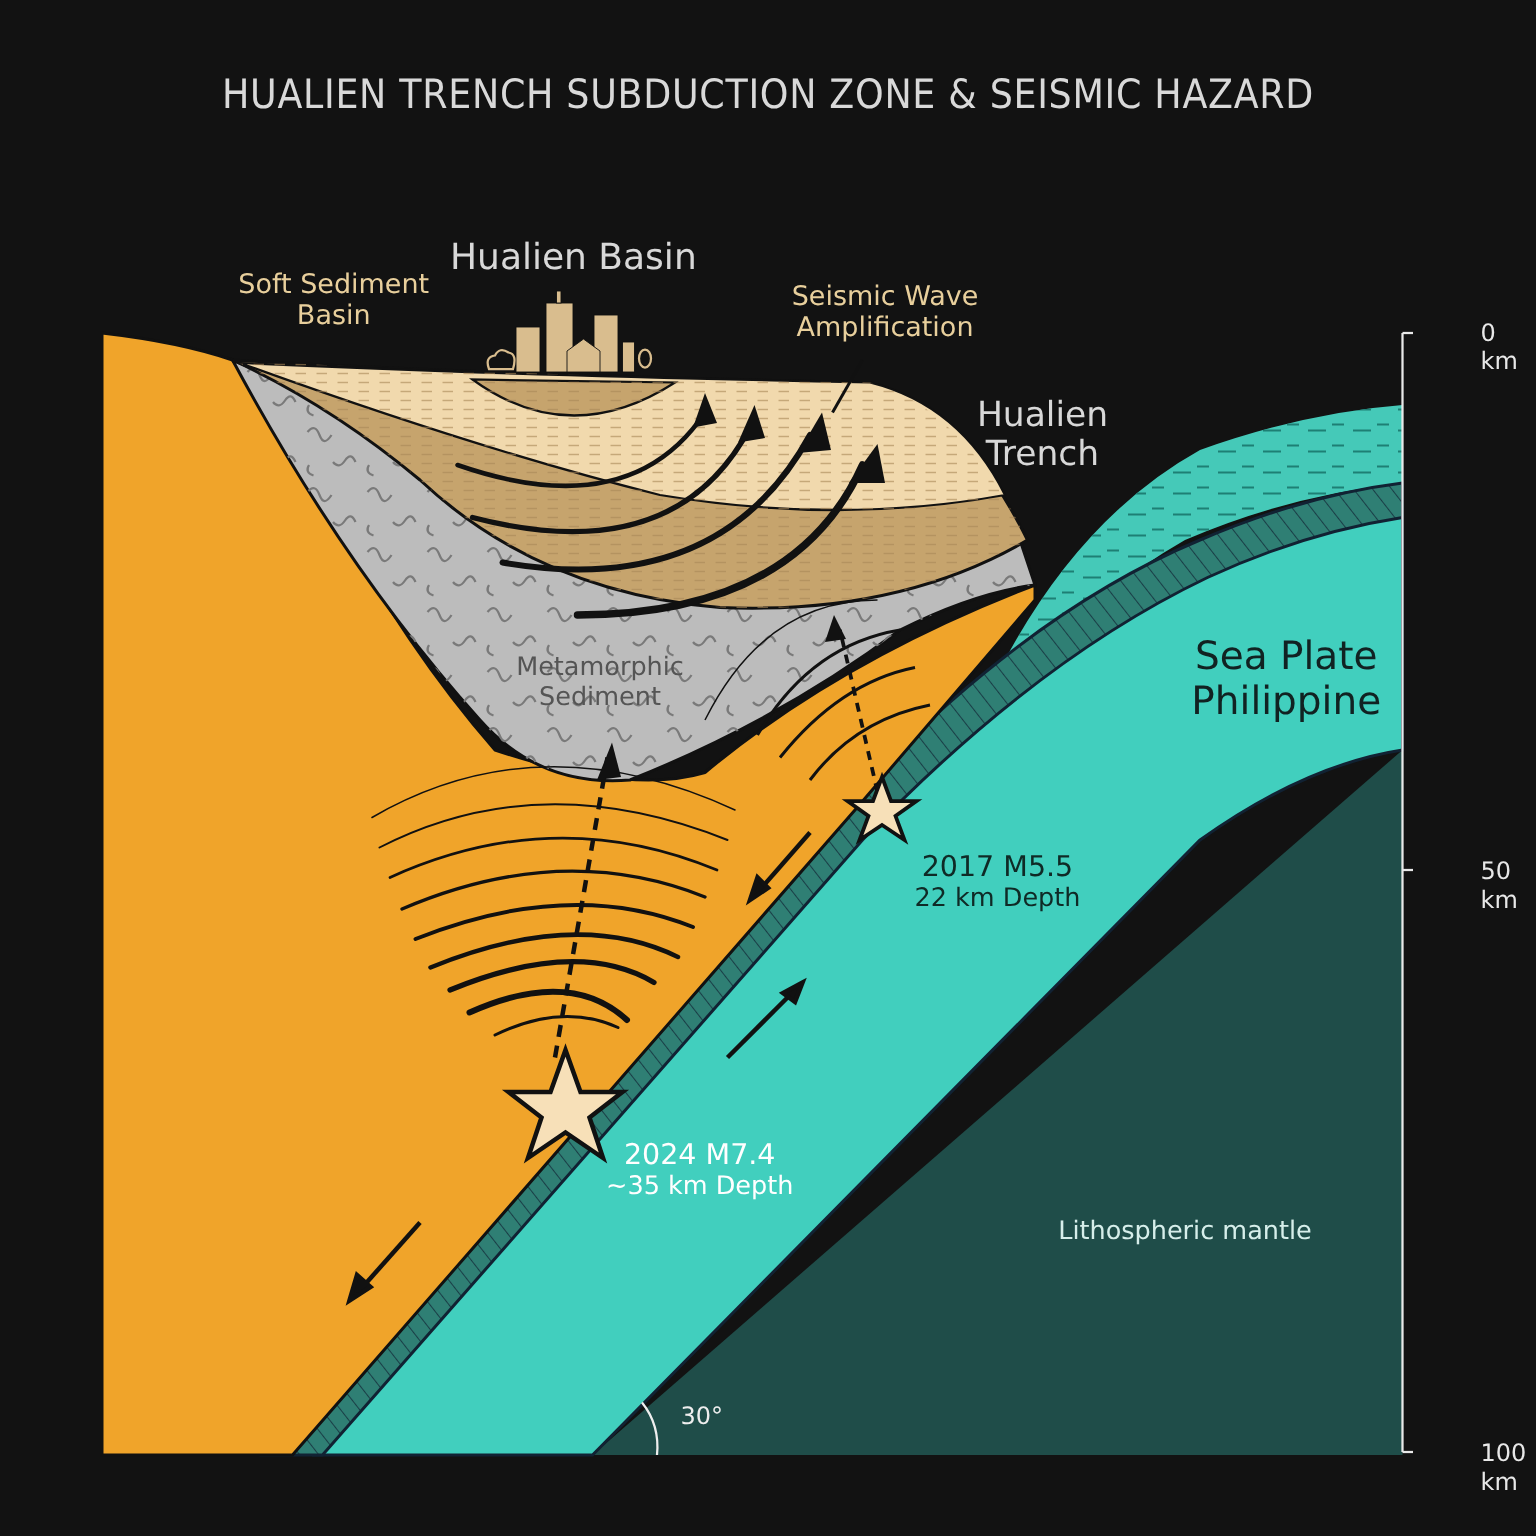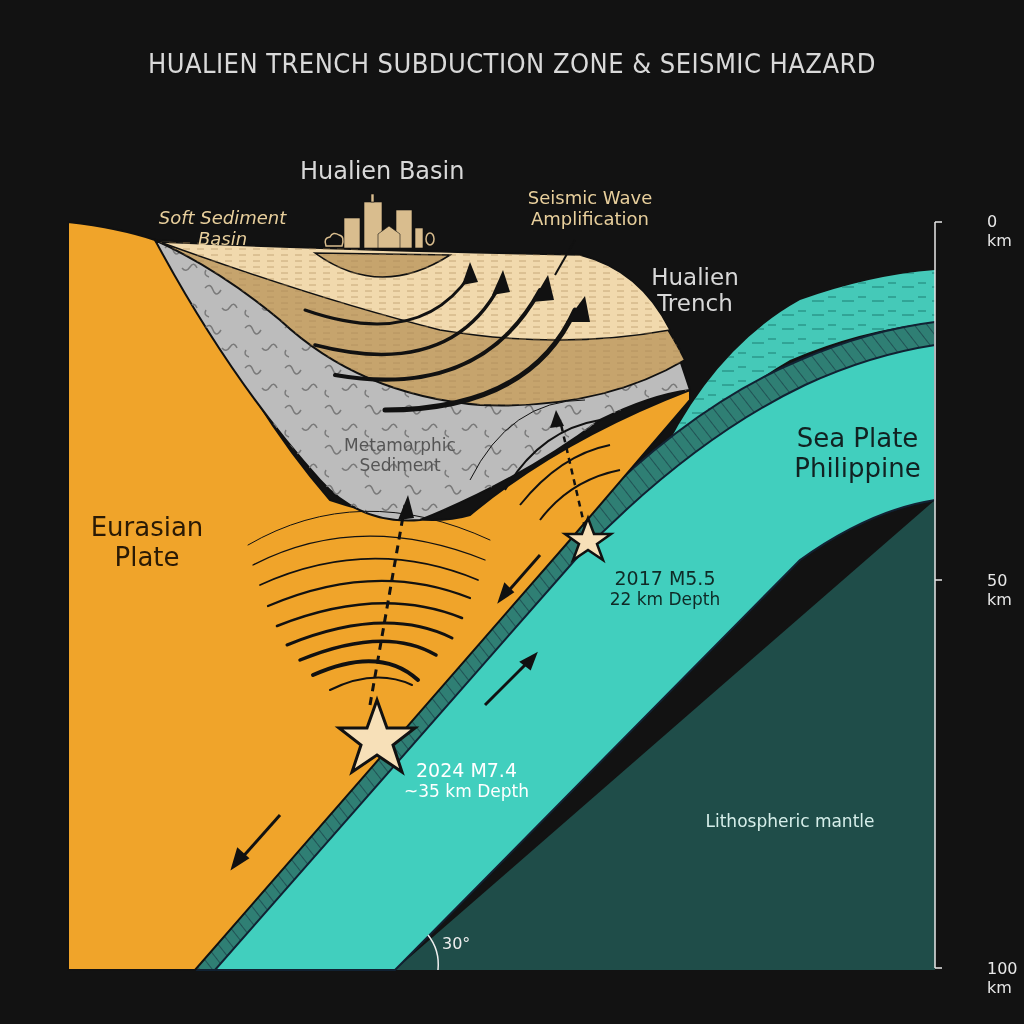--- a/index.html
+++ b/index.html
@@ -1,32 +1,32 @@
 <!DOCTYPE html>
 <html><head>
 <meta charset="utf-8">
 <style>
   html, body { margin:0; padding:0; background:#121212; }
   body { width:1024px; height:1024px; position:relative; overflow:hidden; font-family:"Liberation Sans", "DejaVu Sans", sans-serif; }
   #stage { position:absolute; left:0; top:0; width:1024px; height:1024px; }
   .title { position:absolute; left:0; top:48px; width:1024px; text-align:center; color:#d9d9d9; font-size:27px; letter-spacing:0.5px; font-family:"DejaVu Sans", sans-serif; font-weight:normal; transform:scaleX(0.9); }
   .lbl { position:absolute; text-align:center; line-height:1.15; font-family:"DejaVu Sans", sans-serif; white-space:nowrap; }
   .lbl-city { left:300px; top:158px; width:160px; color:#d8d8d8; font-size:24px; }
-  .lbl-soft { left:140px; top:208px; width:165px; color:#e8cf9c; font-size:18px;font-style:italic; }
+  .lbl-soft { left:140px; top:180px; width:165px; color:#e8cf9c; font-size:18px; }
   .lbl-amp { left:505px; top:188px; width:170px; color:#e8cf9c; font-size:18px; }
   .lbl-trench { left:620px; top:264px; width:150px; color:#d8d8d8; font-size:23px; }
   .lbl-phil { left:775px; top:424px; width:165px; color:#122; font-size:26px; }
   .lbl-eur { left:72px; top:513px; width:150px; color:#2a1a05; font-size:26px; }
   .lbl-meta { left:320px; top:436px; width:160px; color:#555; font-size:17px; }
   .lbl-e2026 { left:600px; top:568px; width:130px; color:#0f2a26; font-size:19px; }
   .lbl-e2026 .sub { font-size:17px; }
   .lbl-e2024 { left:394px; top:760px; width:145px; color:#ffffff; font-size:19px; }
   .lbl-e2024 .sub { font-size:17px; }
   .lbl-mantle { left:680px; top:812px; width:220px; color:#d6eeea; font-size:17px; }
-  .lbl-angle { left:442px; top:935px; width:40px; color:#eee; font-size:16px; text-align:left; }
+  .lbl-angle { left:442px; top:935px; width:40px; color:#eee; font-size:16px; text-align:right; }
   .scale-lbl { position:absolute; color:#e8e8e8; font-size:16px; font-family:"DejaVu Sans", sans-serif;margin-left:40px; }
 </style>
 </head>
 <body>
 
 <div id="stage">
   <svg width="1024" height="1024" viewBox="0 0 1024 1024" style="position:absolute;left:0;top:0">
     <defs>
       <pattern id="dash" width="14" height="6" patternUnits="userSpaceOnUse">
         <line x1="1" y1="3" x2="8" y2="3" stroke="#a88656" stroke-width="1" opacity="0.6"></line>
@@ -146,24 +146,20 @@
     <div>Amplification</div>
   </div>
   <div class="lbl lbl-trench">
     <div>Hualien</div>
     <div>Trench</div>
   </div>
   <div class="lbl lbl-phil">
     <div>Sea Plate</div>
     <div>Philippine</div>
   </div>
-  <div class="lbl lbl-eur">
-    <div>Eurasian</div>
-    <div>Plate</div>
-  </div>
   <div class="lbl lbl-meta">
     <div>Metamorphic</div>
     <div>Sediment</div>
   </div>
   <div class="lbl lbl-e2026">
     <div>2017 M5.5</div>
     <div class="sub">22 km Depth</div>
   </div>
   <div class="lbl lbl-e2024">
     <div>2024 M7.4</div>

